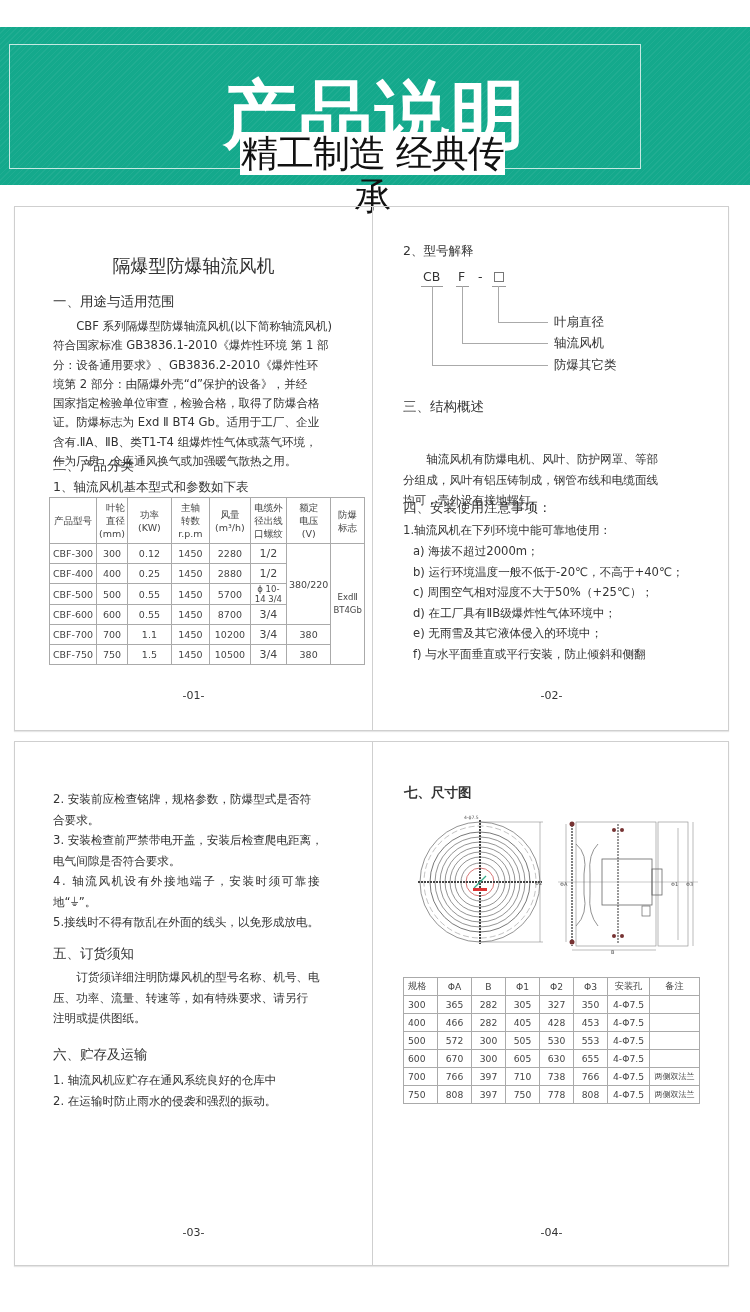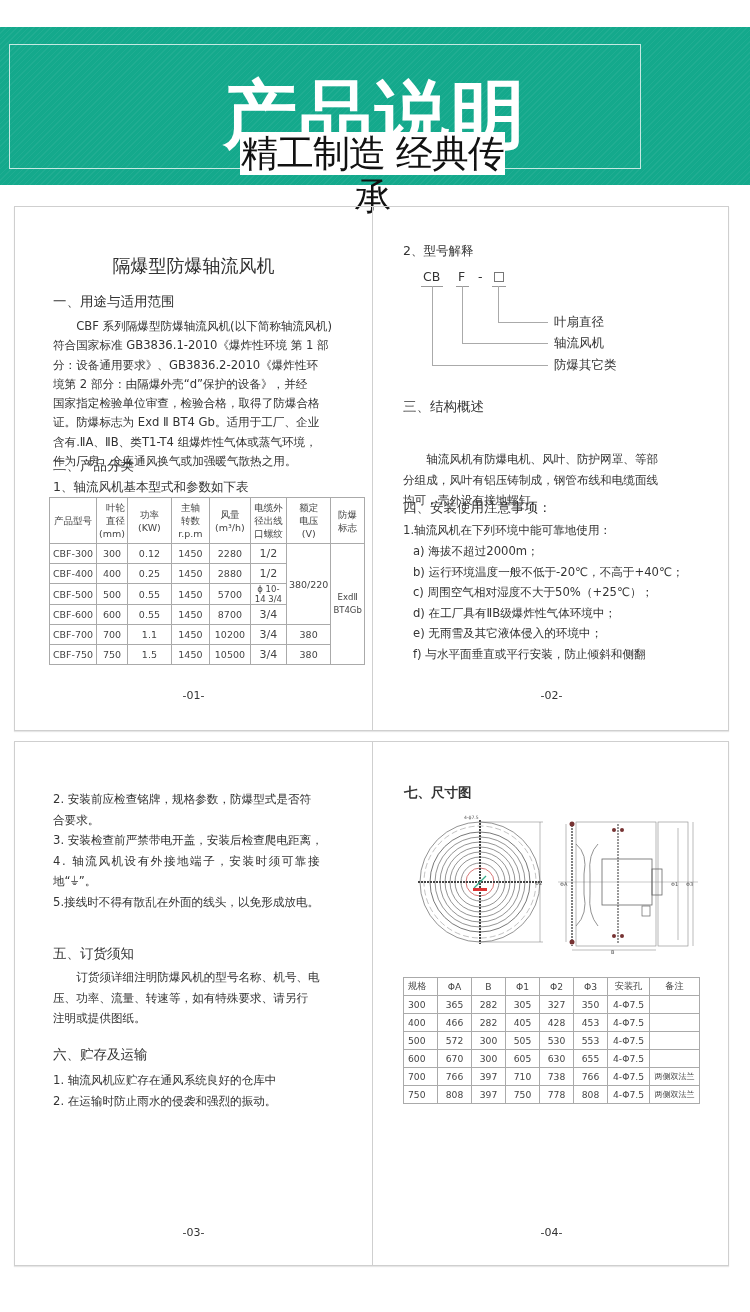--- a/index.html
+++ b/index.html
@@ -189,20 +189,21 @@
     <div class="pnum" style="bottom:28px;">-02-</div>
   </div>
 </div>
 
 <div class="spread s2">
   <div class="page left">
     <div class="p" style="left:38px; top:47px; line-height:20.5px; width:310px;">
       <div>2. 安装前应检查铭牌，规格参数，防爆型式是否符</div>
       <div>合要求。</div>
       <div>3. 安装检查前严禁带电开盖，安装后检查爬电距离，</div>
+      <div>电气间隙是否符合要求。</div>
       <div style="letter-spacing:1.5px;">4. 轴流风机设有外接地端子，安装时须可靠接</div>
       <div>地“⏚”。</div>
       <div>5.接线时不得有散乱在外面的线头，以免形成放电。</div>
     </div>
     <div class="h" style="left:38px; top:203px;">五、订货须知</div>
     <div class="p" style="left:38px; top:225px; width:310px; line-height:20.5px;">
       <div class="indent">订货须详细注明防爆风机的型号名称、机号、电</div>
       <div>压、功率、流量、转速等，如有特殊要求、请另行</div>
       <div>注明或提供图纸。</div>
     </div>

